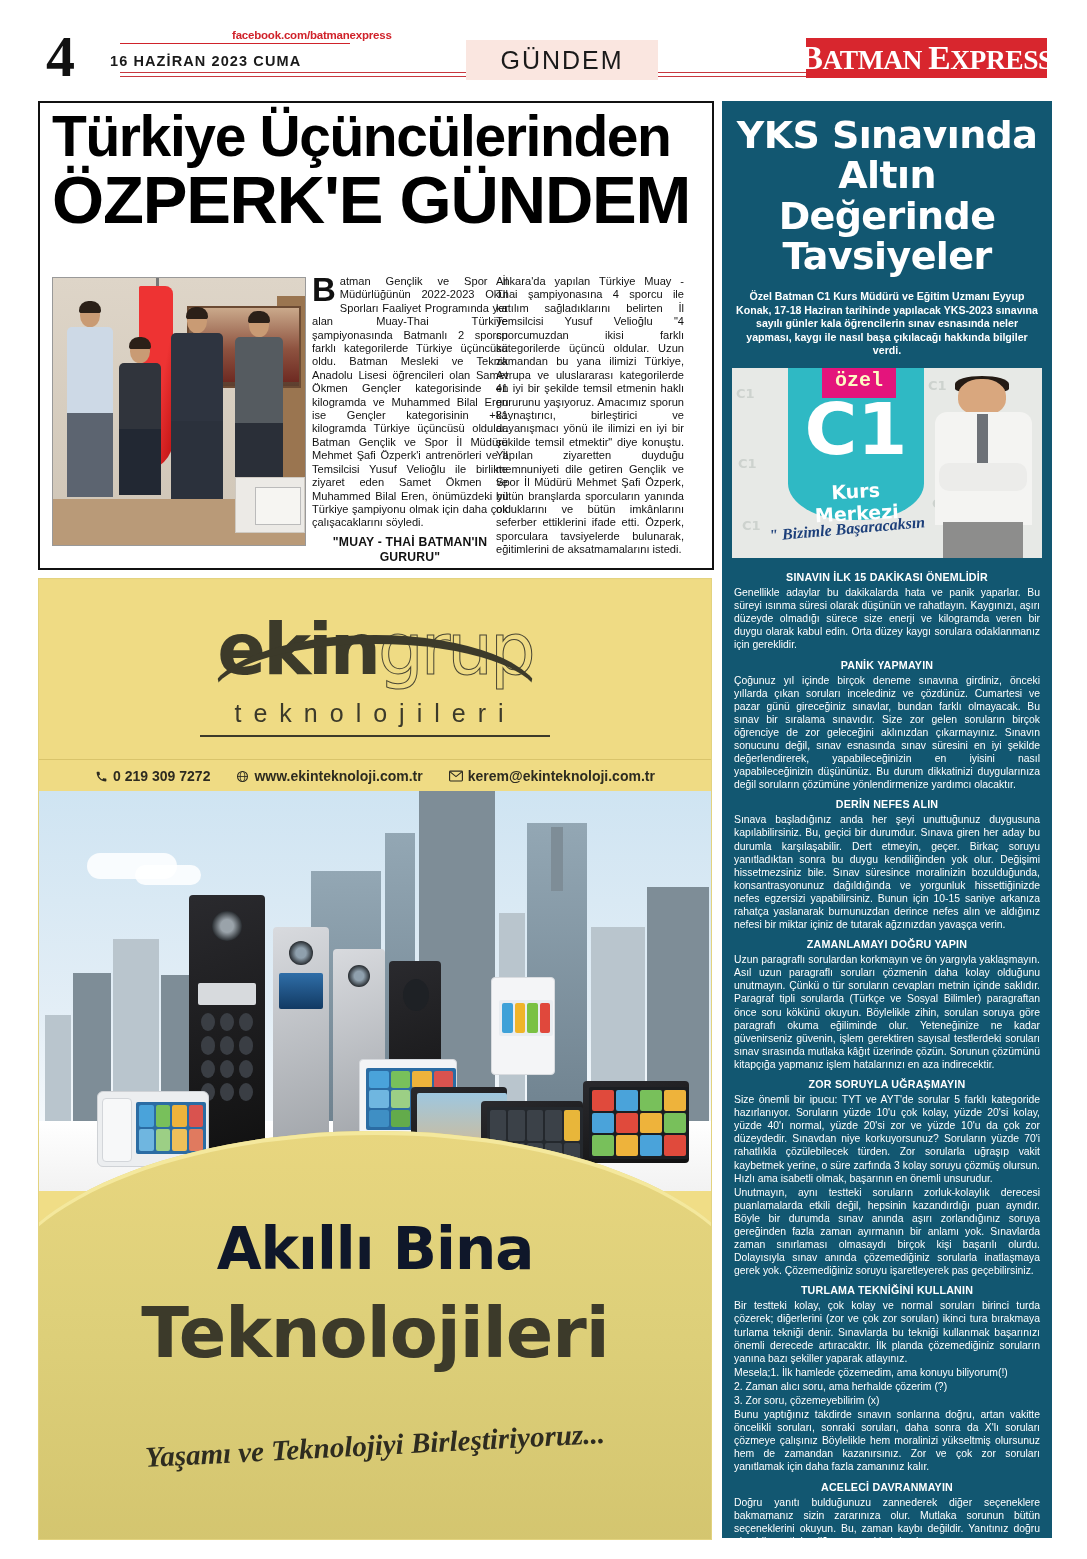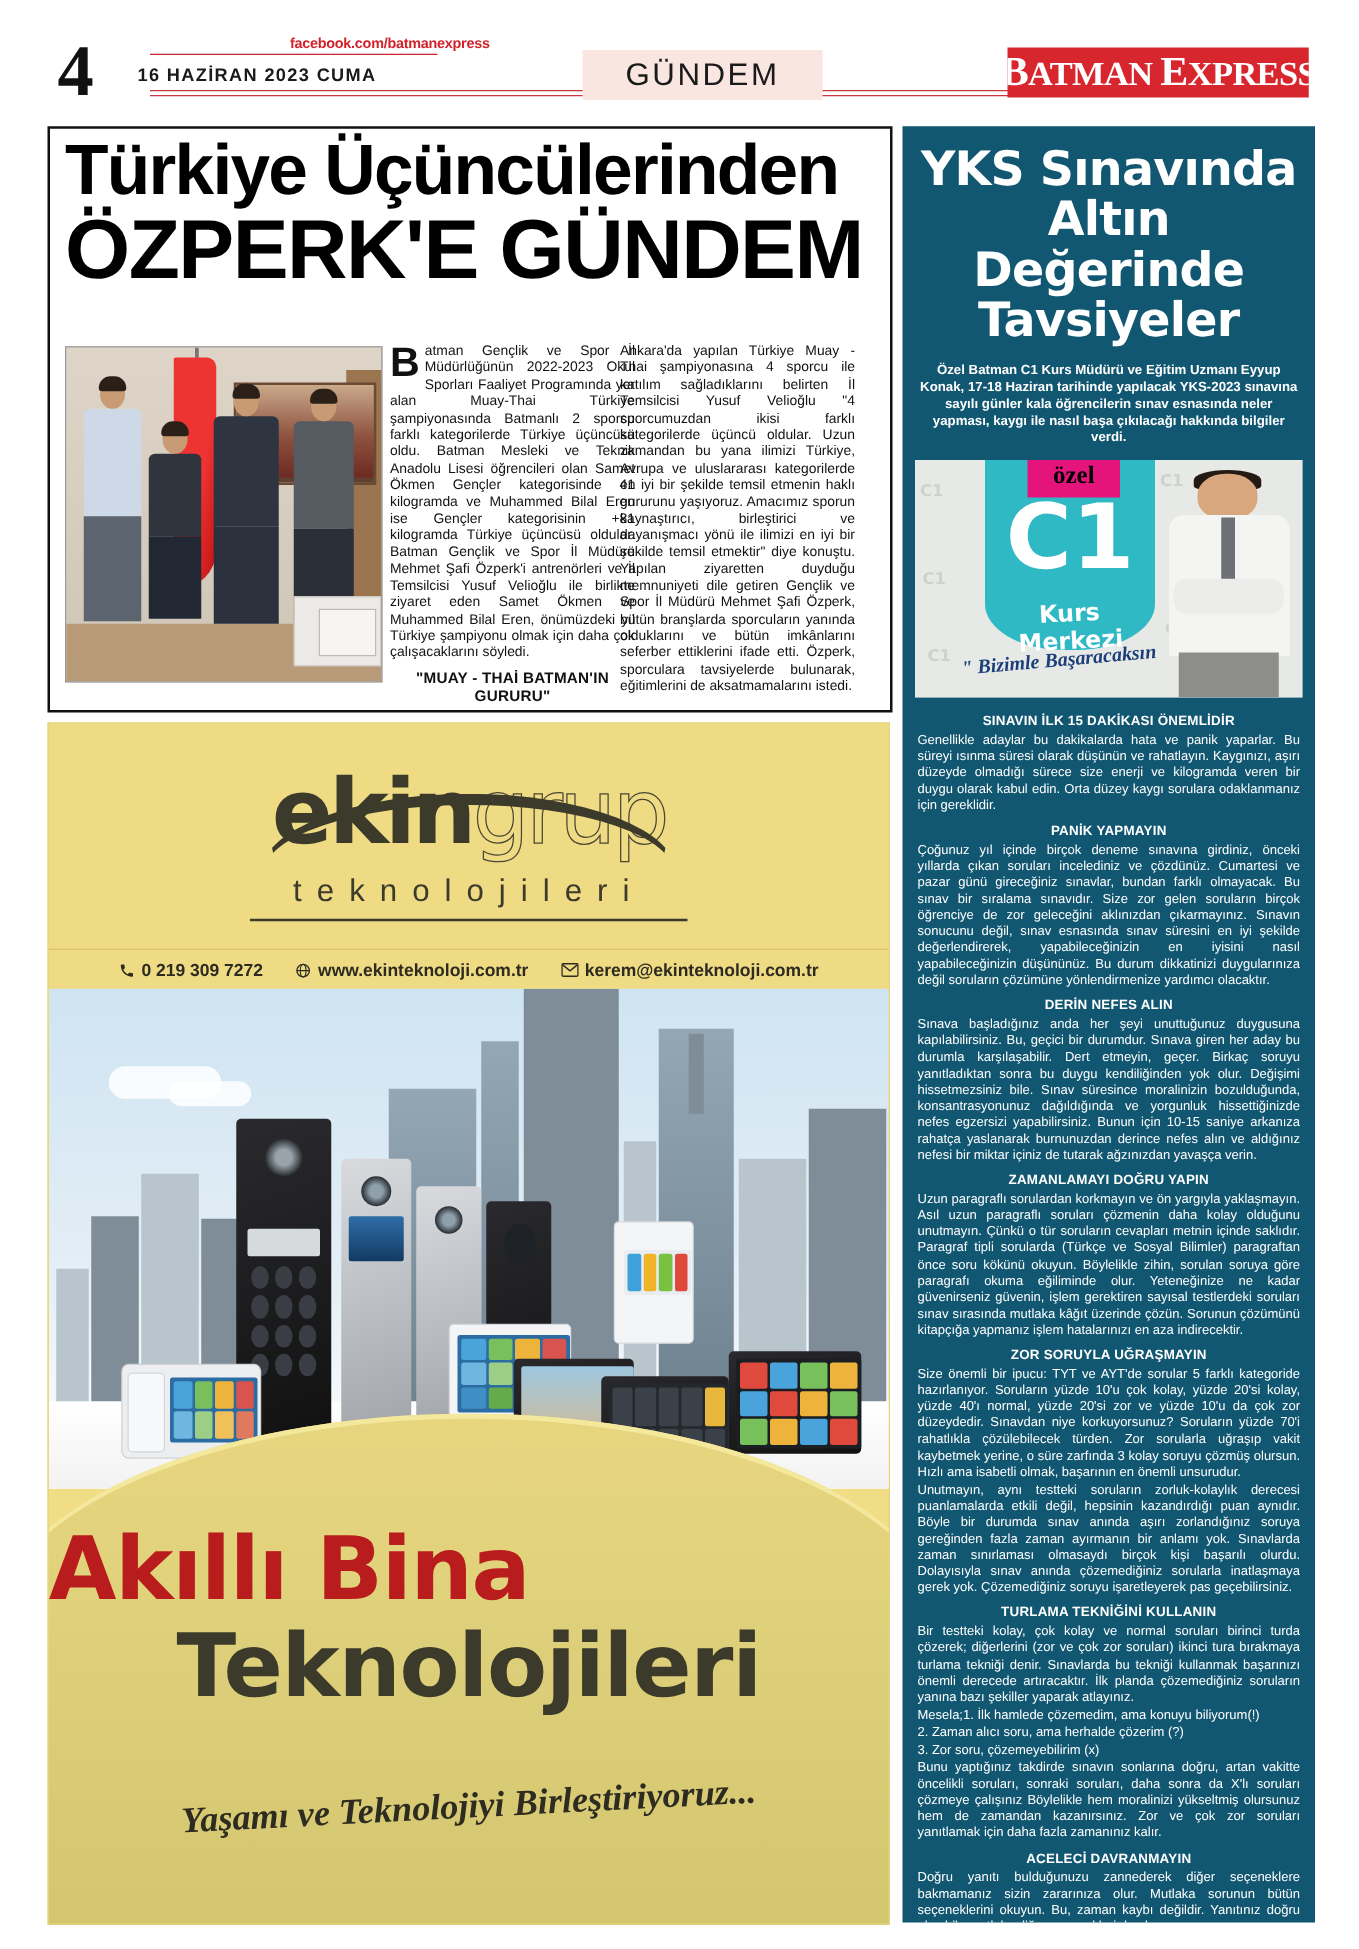--- a/index.html
+++ b/index.html
@@ -76,37 +76,37 @@
   .bldg.glass{background:linear-gradient(180deg,#93a7b4,#6f828f);}
   .ad-ground{position:absolute;left:0;bottom:0;width:100%;height:70px;background:linear-gradient(#ffffff,#f2f2f2);}
   .dev{position:absolute;border-radius:4px;}
   .panel-blk{background:linear-gradient(160deg,#2a2a2e,#111);}
   .panel-sil{background:linear-gradient(160deg,#d8dade,#9fa3a8);}
   .screen{position:absolute;border-radius:2px;overflow:hidden;display:grid;gap:2px;padding:3px;}
   .tile{border-radius:2px;}
 
   .ad-dome{position:absolute;left:-48px;top:552px;width:768px;height:520px;border-radius:50% 50% 0 0 / 34% 34% 0 0;
      background:linear-gradient(180deg,#e8d67f 0%,#ded07a 35%,#cfc06a 100%);box-shadow:inset 0 4px 0 #f4e89d;}
-  .ad-h1{position:absolute;left:0;right:0;top:640px;text-align:left;font-size:70px;font-weight:bold;color:#b91c1c;
+  .ad-h1{position:absolute;left:0;right:0;top:640px;text-align:center;font-size:58px;font-weight:bold;color:#0f172a;
      letter-spacing:-1px;font-family:"DejaVu Sans",sans-serif;line-height:1.05;}
   .ad-h2{position:absolute;left:0;right:0;top:718px;text-align:center;font-size:70px;font-weight:bold;color:#3c3a2a;
      letter-spacing:-1px;font-family:"DejaVu Sans",sans-serif;line-height:1.05;}
   .ad-slogan{position:absolute;left:0;right:0;top:850px;text-align:center;font-size:29px;color:#2e2c20;
      font-style:italic;font-family:"Liberation Serif",serif;font-weight:bold;transform:rotate(-3deg);}
 
   
   .right{position:absolute;left:722px;top:101px;width:330px;height:1437px;background:#125771;color:#fff;overflow:hidden;}
   .r-title{padding:14px 14px 4px 14px;text-align:center;font-size:38px;font-weight:bold;line-height:1.06;
      letter-spacing:-0.6px;font-family:"DejaVu Sans",sans-serif;}
   .r-lede{padding:10px 14px 10px 14px;text-align:center;font-size:10.6px;font-weight:bold;line-height:13.6px;}
   .r-img{margin:0 10px;height:190px;border:0;overflow:hidden;position:relative;background:#dfe3e2;}
   .c1-wall{position:absolute;inset:0;background:#e7e9e6;}
   .c1-badge{position:absolute;left:18%;top:-8%;width:44%;height:88%;background:#2fb9c4;border-radius:6px 6px 46% 46%/6px 6px 22% 22%;}
   .c1-ozel{position:absolute;left:29%;top:-3%;width:24%;height:19%;background:#e4147c;display:flex;align-items:center;justify-content:center;}
-  .c1-ozel span{color:#000000;font-size:20px;font-weight:bold;font-family:Liberation Serif, serif;}
+  .c1-ozel span{color:#fef9c3;font-size:20px;font-weight:bold;font-family:Liberation Mono, monospace;}
   .c1-big{position:absolute;left:18%;top:13%;width:44%;text-align:center;color:#fff;font-size:72px;font-weight:bold;
      line-height:1;font-family:"DejaVu Sans",sans-serif;}
   .c1-kurs{position:absolute;left:18%;top:59%;width:44%;text-align:center;color:#fff;font-size:19px;font-weight:bold;
      font-family:"DejaVu Sans",sans-serif;transform:rotate(-3deg);}
   .c1-quote{position:absolute;left:6%;top:80%;width:62%;text-align:center;color:#1c3f7a;font-size:16px;font-weight:bold;
      font-style:italic;font-family:"Liberation Serif",serif;transform:rotate(-5deg);}
   .c1-man{position:absolute;right:2%;bottom:0;width:34%;height:96%;}
   .m-head{position:absolute;left:26%;top:2%;width:46%;height:20%;background:#d9a77e;border-radius:46%;}
   .m-hair{position:absolute;left:23%;top:0%;width:52%;height:9%;background:#241a14;border-radius:50% 50% 20% 20%;}
   .m-shirt{position:absolute;left:4%;top:20%;width:92%;height:62%;background:#f4f4f2;border-radius:12px 12px 0 0;}

